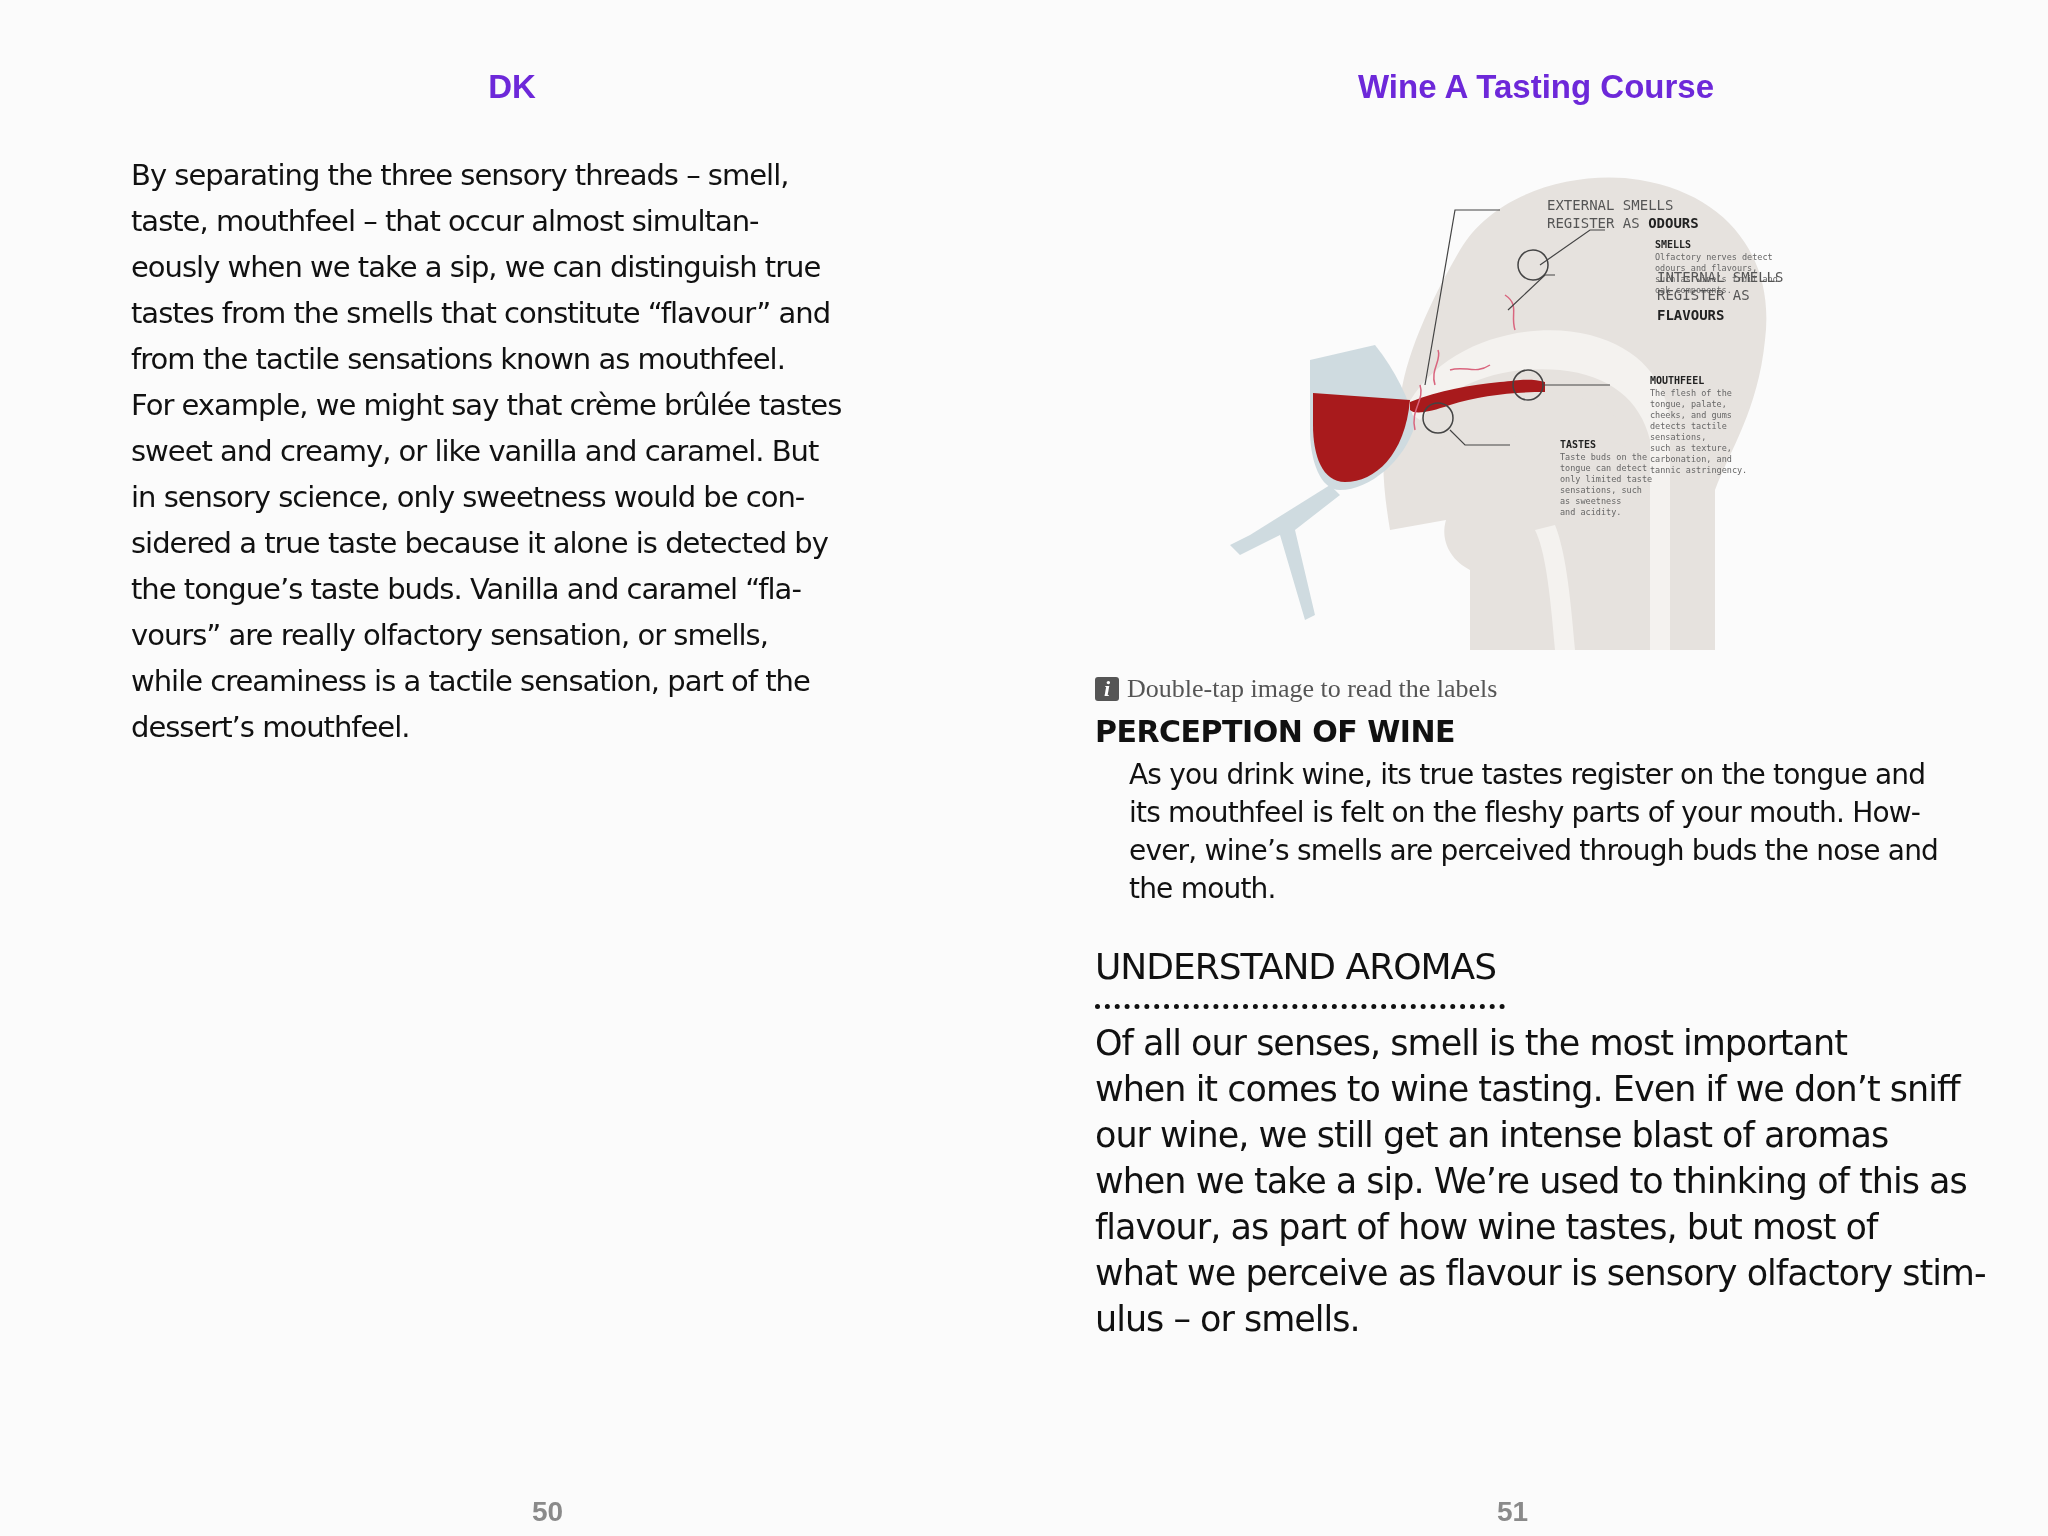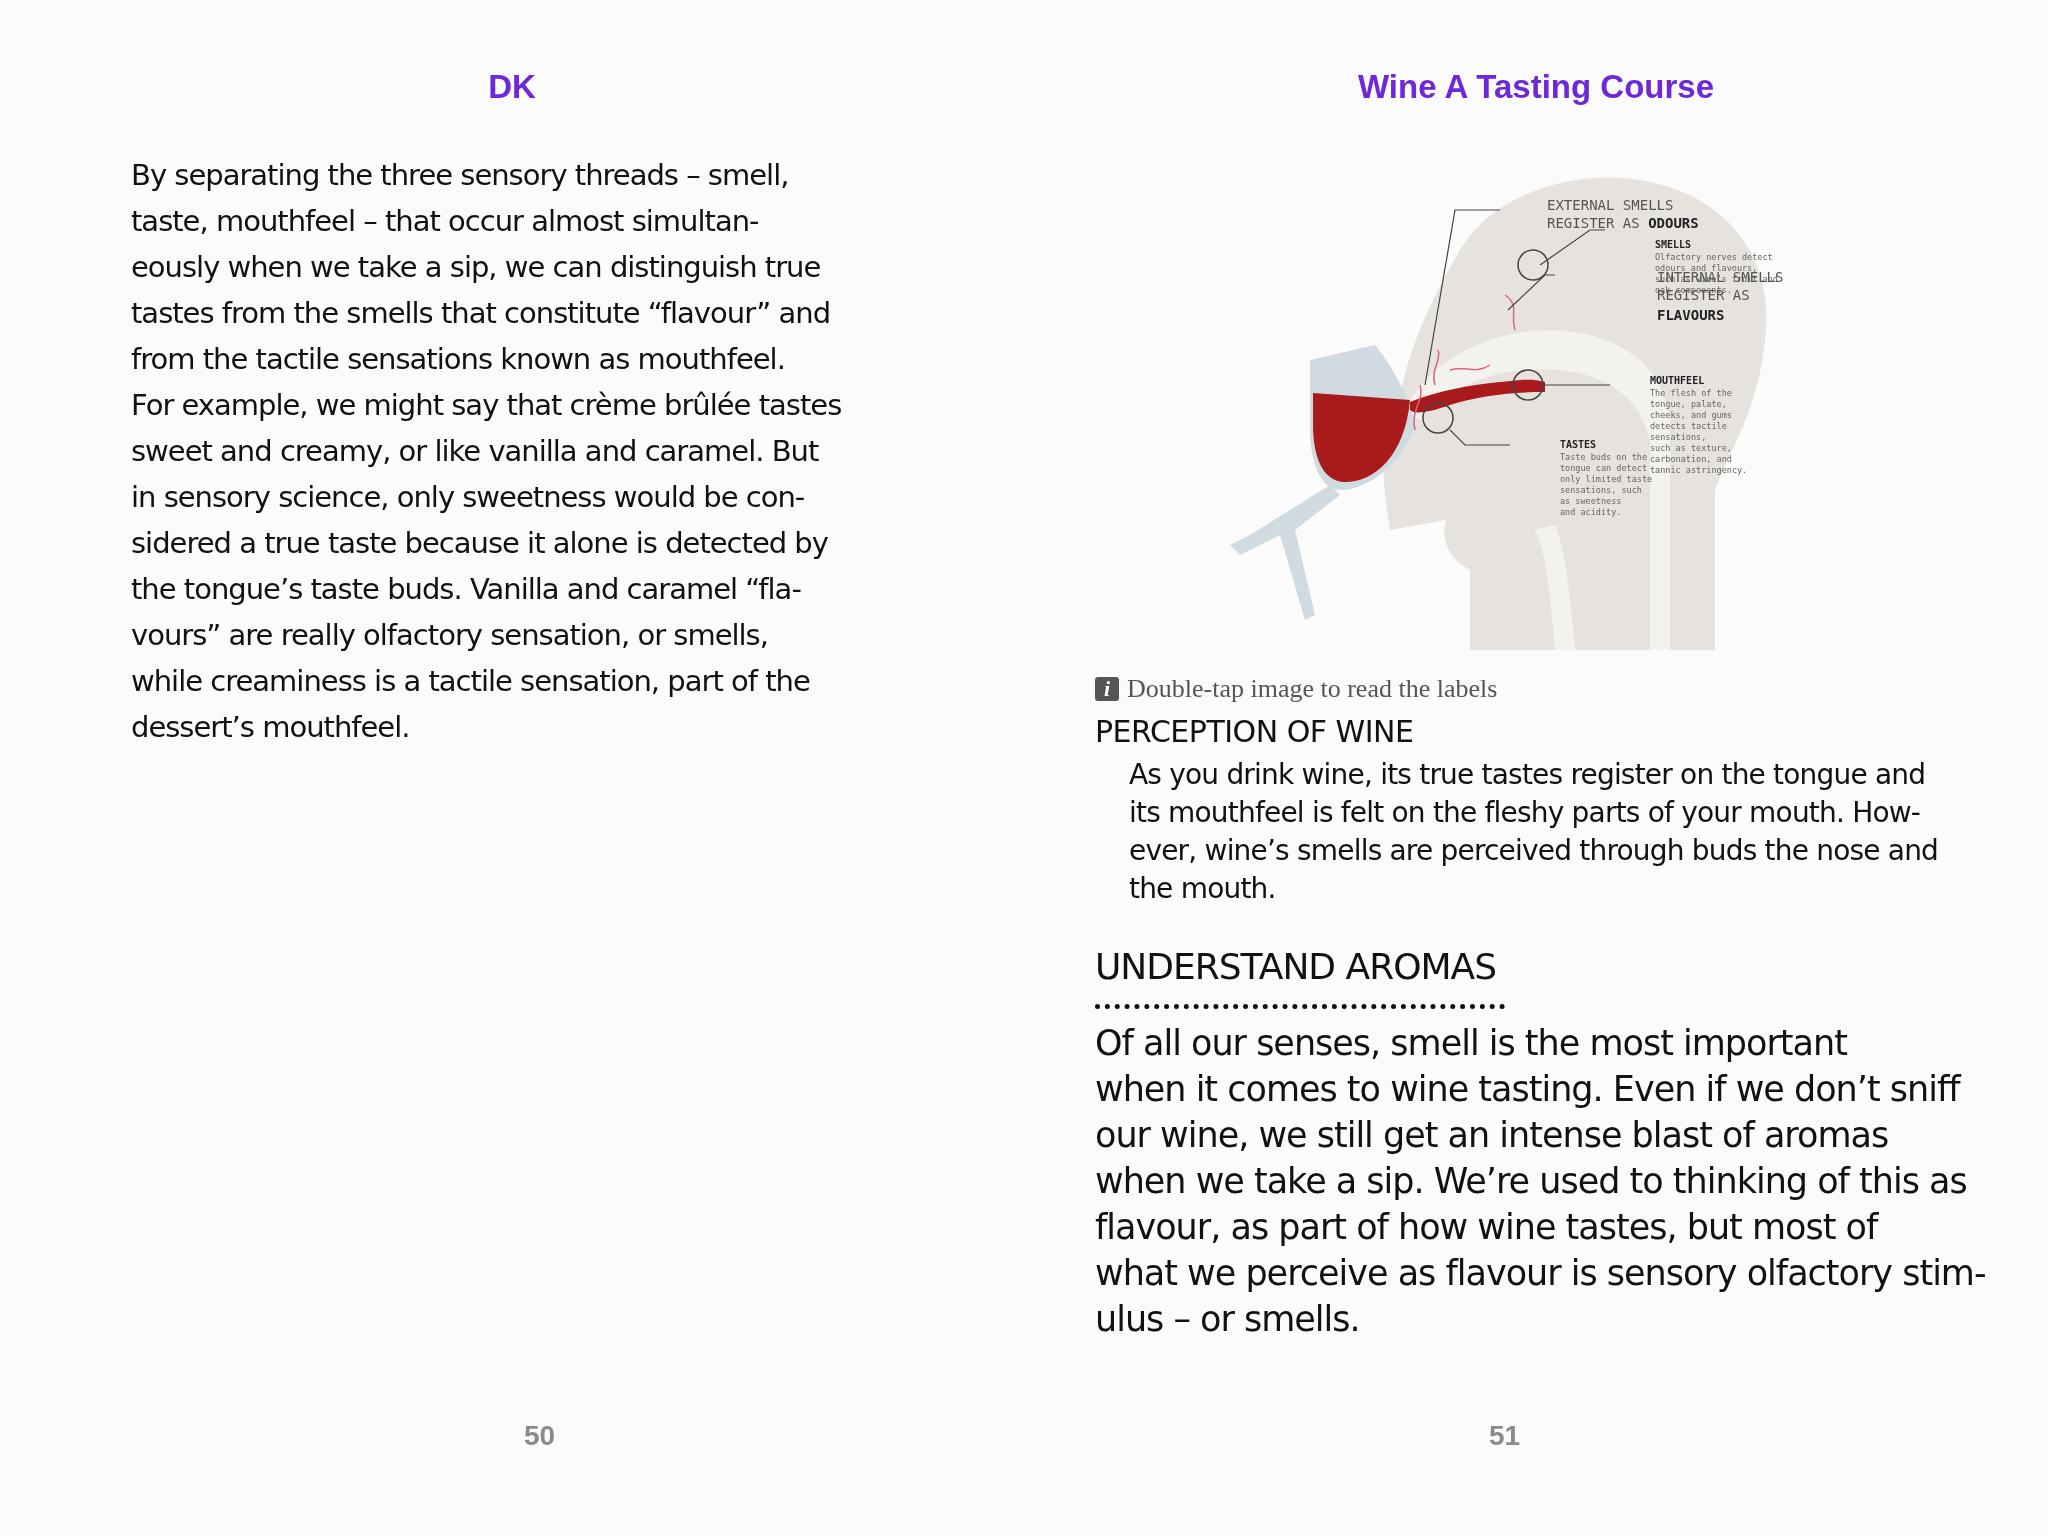--- a/index.html
+++ b/index.html
@@ -2,31 +2,31 @@
 <html><head>
 <meta charset="utf-8">
 <style>
   html, body { margin:0; padding:0; }
   body { width:2048px; height:1536px; background:#fbfbfb; position:relative; overflow:hidden;
          font-family:"Liberation Sans", sans-serif; color:#111; }
   .running-head { position:absolute; top:68px; font-size:33px; font-weight:bold; color:#6d28d9;
                   text-align:center; width:1024px; }
   .left-page-head { left:0; }
   .right-page-head { left:1024px; }
-  .page-num { position:absolute; top:1420px; font-size:28px; font-weight:bold; color:#8a8a8a; }
+  .page-num { position:absolute; top:1496px; font-size:28px; font-weight:bold; color:#8a8a8a;margin-left:8px; }
   .left-text { position:absolute; left:131px; top:152px; width:860px; font-size:29px; line-height:46px;
                font-family:"DejaVu Sans", sans-serif; font-weight:normal; letter-spacing:-1px; }
   .left-text .line, .body-text .line, .caption-body .line { display:block; white-space:nowrap; }
   .figure { position:absolute; left:1210px; top:170px; width:600px; height:490px; }
   .caption-hint { position:absolute; left:1095px; top:674px; font-family:"Liberation Serif", serif;
                   font-size:26px; color:#555; display:flex; align-items:center; gap:8px; }
   .info-icon { width:24px; height:24px; background:#555; color:#fff; border-radius:3px;
                font-family:"Liberation Serif", serif; font-style:italic; font-weight:bold;
                font-size:22px; line-height:24px; text-align:center; }
-  .caption-title { position:absolute; left:1095px; top:714px; font-size:30px; font-weight:normal;
+  .caption-title { position:absolute; left:1095px; top:714px; font-size:30px; font-weight:bold;
                    font-family:"DejaVu Sans", sans-serif; letter-spacing:-0.5px; }
   .caption-body { position:absolute; left:1095px; top:756px; font-size:28px; line-height:38px;
                   font-family:"DejaVu Sans", sans-serif; letter-spacing:-0.8px;margin-left:34px; }
   .section-heading { position:absolute; left:1095px; top:946px; font-size:36px;
                      font-family:"DejaVu Sans", sans-serif; letter-spacing:-1px; }
   .dotted-rule { position:absolute; left:1095px; top:1004px; width:410px; height:0;
                  border-top:5px dotted #111; }
   .body-text { position:absolute; left:1095px; top:1020px; font-size:35px; line-height:46px;
                font-family:"DejaVu Sans", sans-serif; letter-spacing:-1px; }
   svg text { font-family:"DejaVu Sans Mono", monospace; }

